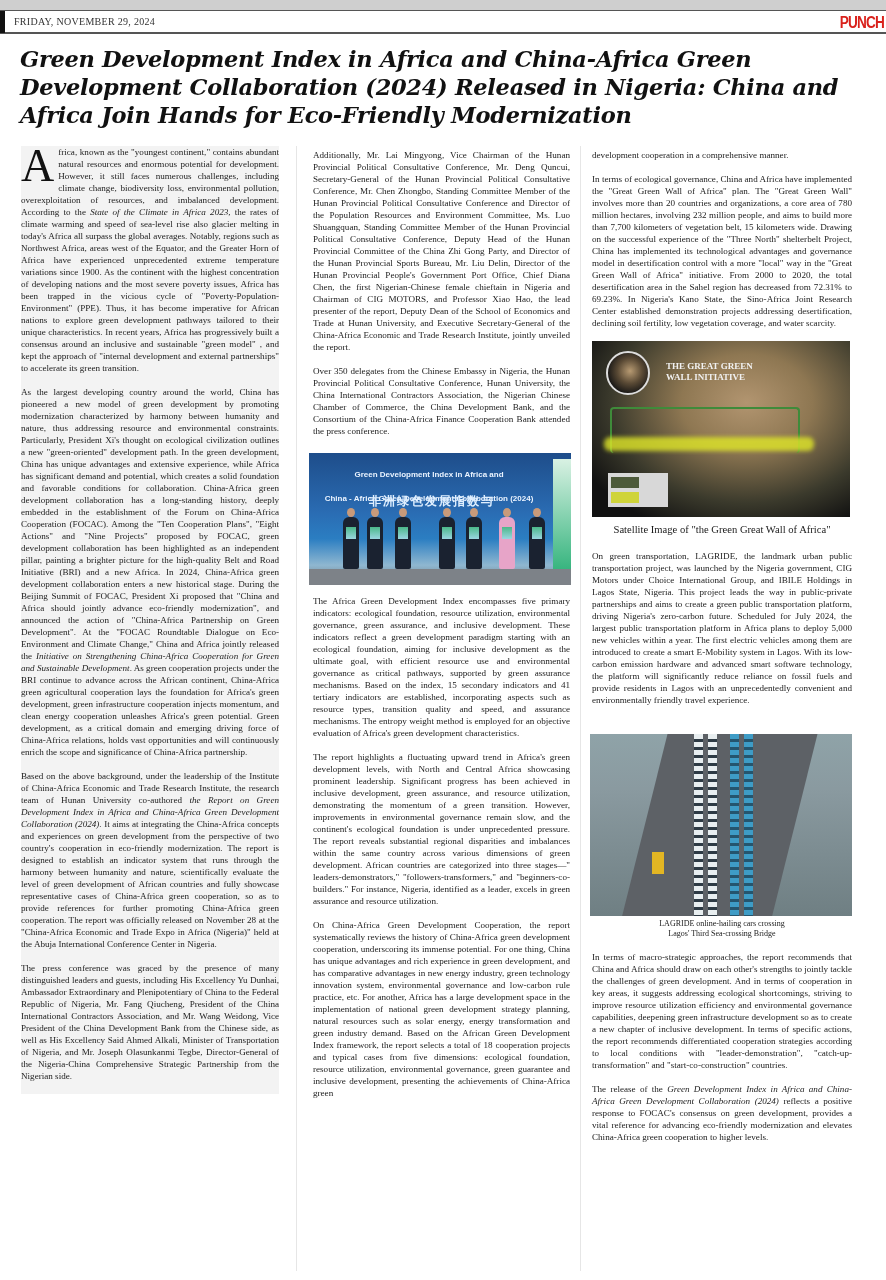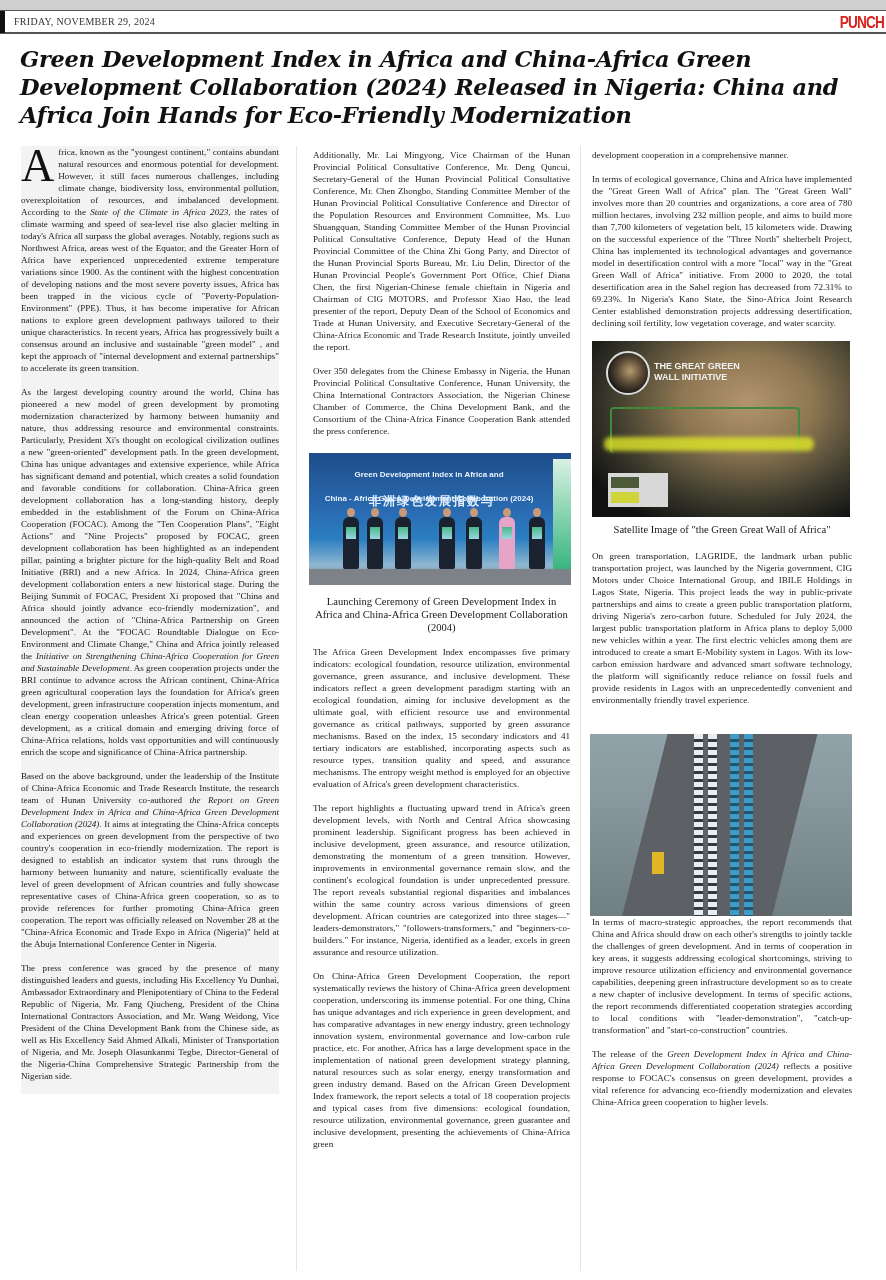--- a/index.html
+++ b/index.html
@@ -34,21 +34,21 @@
   .person.pink { background: #e7a4c8; }
   .stage { position: absolute; left: 0; bottom: 0; width: 100%; height: 16px; background: #7d8288; }
 
   .caption { text-align: center; font-size: 10.6px; line-height: 13px; color: #1a1a1a; margin: 0 0 6px 0; }
   .caption.small { font-size: 8px; line-height: 10px; margin: 3px 0 12px 0; }
 
   .map-photo { width: 258px; height: 176px; margin: 12px 0 6px 0; background: radial-gradient(ellipse at 60% 35%, #b29570 0%, #8e7752 30%, #3b3a2c 62%, #111 85%); }
   .map-photo .sahel { position: absolute; left: 12px; top: 96px; width: 210px; height: 14px; background: rgba(222,230,40,0.8); border-radius: 6px; filter: blur(2px); }
   .map-photo .border { position: absolute; left: 18px; top: 66px; width: 190px; height: 46px; border: 2px solid #3f8b3a; border-bottom: none; border-radius: 4px; }
   .map-photo .globe { position: absolute; left: 14px; top: 10px; width: 44px; height: 44px; border-radius: 50%; border: 2px solid #ddd; background: radial-gradient(circle at 55% 45%, #b79a72 0%, #5a4a35 40%, #141414 75%); }
-  .map-photo .map-title { position: absolute; left: 62px; top: 20px; color: #f1f1f1; font-family: Liberation Sans, sans-serif; font-weight: bold; font-size: 9px; line-height: 11px; }
+  .map-photo .map-title { position: absolute; left: 74px; top: 20px; color: #f1f1f1; font-family: Liberation Serif, serif; font-weight: bold; font-size: 9px; line-height: 11px; }
   .map-photo .legend { position: absolute; left: 16px; top: 132px; width: 60px; height: 34px; background: #d8d8d8; }
   .map-photo .legend .sw1 { position: absolute; left: 3px; top: 4px; width: 28px; height: 11px; background: #4d5a3a; }
   .map-photo .legend .sw2 { position: absolute; left: 3px; top: 19px; width: 28px; height: 11px; background: #cfd43a; }
 
   .bridge-photo { width: 262px; height: 182px; margin: 28px 0 0 -2px; background: linear-gradient(180deg, #8fa3a8 0%, #8a9aa0 30%, #6f7f83 100%); }
   .bridge-photo .road { position: absolute; left: 80px; top: -10px; width: 150px; height: 210px; background: #5d6166; transform: skewX(-14deg); transform-origin: top; }
   .bridge-photo .lane { position: absolute; width: 9px; height: 190px; background: repeating-linear-gradient(180deg, #e8eef0 0 5px, #2d3a44 5px 8px); }
   .bridge-photo .lane.blue { background: repeating-linear-gradient(180deg, #3e9cc6 0 5px, #24556e 5px 8px); }
   .bridge-photo .bus { position: absolute; left: 62px; top: 118px; width: 12px; height: 22px; background: #e3b623; }
 
@@ -108,21 +108,20 @@
         <span class="book"></span>
       </div>
     <div class="person pink" style="left:190px">
         <span class="book"></span>
       </div>
     <div class="person" style="left:220px">
         <span class="book"></span>
       </div>
     <div class="stage"></div>
   </figure>
-  <p class="caption">Launching Ceremony of Green Development Index in Africa and China-Africa Green Development Collaboration (2004)</p>
 
   <p>The Africa Green Development Index encompasses five primary indicators: ecological foundation, resource utilization, environmental governance, green assurance, and inclusive development. These indicators reflect a green development paradigm starting with an ecological foundation, aiming for inclusive development as the ultimate goal, with efficient resource use and environmental governance as critical pathways, supported by green assurance mechanisms. Based on the index, 15 secondary indicators and 41 tertiary indicators are established, incorporating aspects such as resource types, transition quality and speed, and assurance mechanisms. The entropy weight method is employed for an objective evaluation of Africa's green development characteristics.</p>
   <p>The report highlights a fluctuating upward trend in Africa's green development levels, with North and Central Africa showcasing prominent leadership. Significant progress has been achieved in inclusive development, green assurance, and resource utilization, demonstrating the momentum of a green transition. However, improvements in environmental governance remain slow, and the continent's ecological foundation is under unprecedented pressure. The report reveals substantial regional disparities and imbalances within the same country across various dimensions of green development. African countries are categorized into three stages—" leaders-demonstrators," "followers-transformers," and "beginners-co-builders." For instance, Nigeria, identified as a leader, excels in green assurance and resource utilization.</p>
   <p>On China-Africa Green Development Cooperation, the report systematically reviews the history of China-Africa green development cooperation, underscoring its immense potential. For one thing, China has unique advantages and rich experience in green development, and has comparative advantages in new energy industry, green technology innovation system, environmental governance and low-carbon rule practice, etc. For another, Africa has a large development space in the implementation of national green development strategy planning, natural resources such as solar energy, energy transformation and green industry demand. Based on the African Green Development Index framework, the report selects a total of 18 cooperation projects and typical cases from five dimensions: ecological foundation, resource utilization, environmental governance, green guarantee and inclusive development, presenting the achievements of China-Africa green</p>
 </section>
 
 <section class="col col3">
   <p>development cooperation in a comprehensive manner.</p>
   <p style="margin-bottom:0">In terms of ecological governance, China and Africa have implemented the "Great Green Wall of Africa" plan. The "Great Green Wall" involves more than 20 countries and organizations, a core area of 780 million hectares, involving 232 million people, and aims to build more than 7,700 kilometers of vegetation belt, 15 kilometers wide. Drawing on the successful experience of the "Three North" shelterbelt Project, China has implemented its technological advantages and governance model in desertification control with a more "local" way in the "Great Green Wall of Africa" initiative. From 2000 to 2020, the total desertification area in the Sahel region has decreased from 72.31% to 69.23%. In Nigeria's Kano State, the Sino-Africa Joint Research Center established demonstration projects addressing desertification, declining soil fertility, low vegetation coverage, and water scarcity.</p>
 
@@ -144,18 +143,22 @@
   <p style="margin-bottom:0">On green transportation, LAGRIDE, the landmark urban public transportation project, was launched by the Nigeria government, CIG Motors under Choice International Group, and IBILE Holdings in Lagos State, Nigeria. This project leads the way in public-private partnerships and aims to create a green public transportation platform, driving Nigeria's zero-carbon future. Scheduled for July 2024, the largest public transportation platform in Africa plans to deploy 5,000 new vehicles within a year. The first electric vehicles among them are introduced to create a smart E-Mobility system in Lagos. With its low-carbon emission hardware and advanced smart software technology, the platform will significantly reduce reliance on fossil fuels and provide residents in Lagos with an unprecedentedly convenient and environmentally friendly travel experience.</p>
 
   <figure class="photo bridge-photo">
     <div class="road"></div>
     <div class="lane" style="left:104px; top:0"></div>
     <div class="lane" style="left:118px; top:0"></div>
     <div class="lane blue" style="left:140px; top:0"></div>
     <div class="lane blue" style="left:154px; top:0"></div>
     <div class="bus"></div>
   </figure>
+  <div class="caption small">
+    <div>LAGRIDE online-hailing cars crossing</div>
+    <div>Lagos' Third Sea-crossing Bridge</div>
+  </div>
 
   <p>In terms of macro-strategic approaches, the report recommends that China and Africa should draw on each other's strengths to jointly tackle the challenges of green development. And in terms of cooperation in key areas, it suggests addressing ecological shortcomings, striving to improve resource utilization efficiency and environmental governance capabilities, deepening green infrastructure development so as to create a new chapter of inclusive development. In terms of specific actions, the report recommends differentiated cooperation strategies according to local conditions with "leader-demonstration", "catch-up-transformation" and "start-co-construction" countries.</p>
   <p>
     <span>The release of the </span><em>Green Development Index in Africa and China-Africa Green Development Collaboration (2024)</em><span> reflects a positive response to FOCAC's consensus on green development, provides a vital reference for advancing eco-friendly modernization and elevates China-Africa green cooperation to higher levels.</span>
   </p>
 </section>
 
 </body></html>

